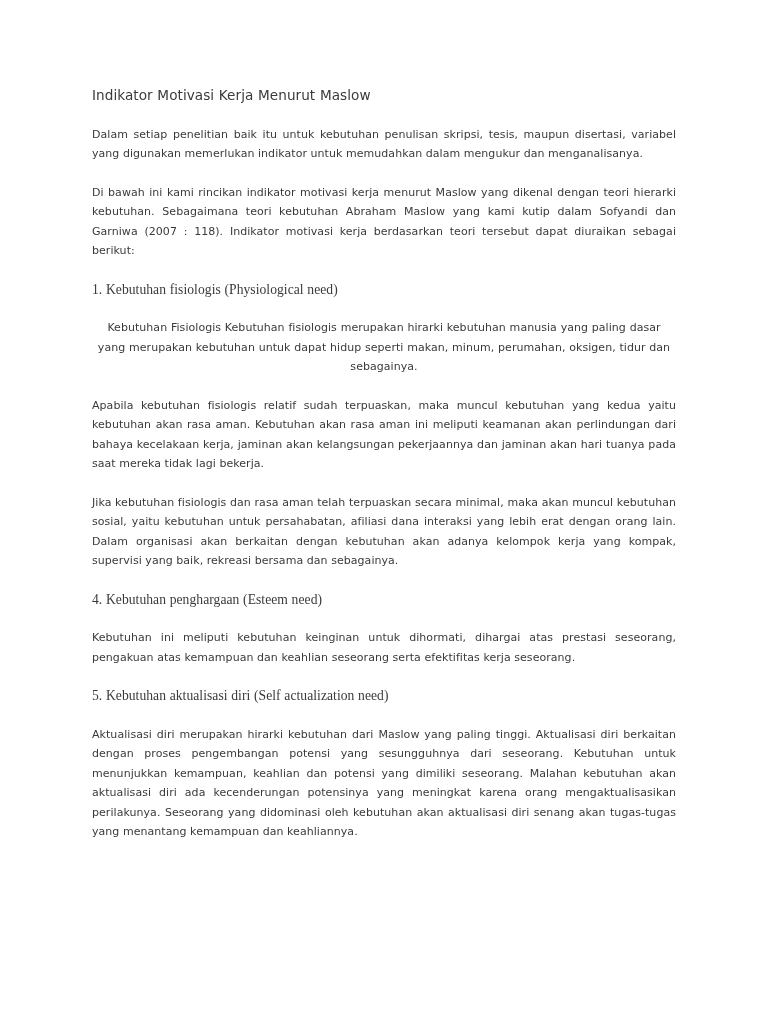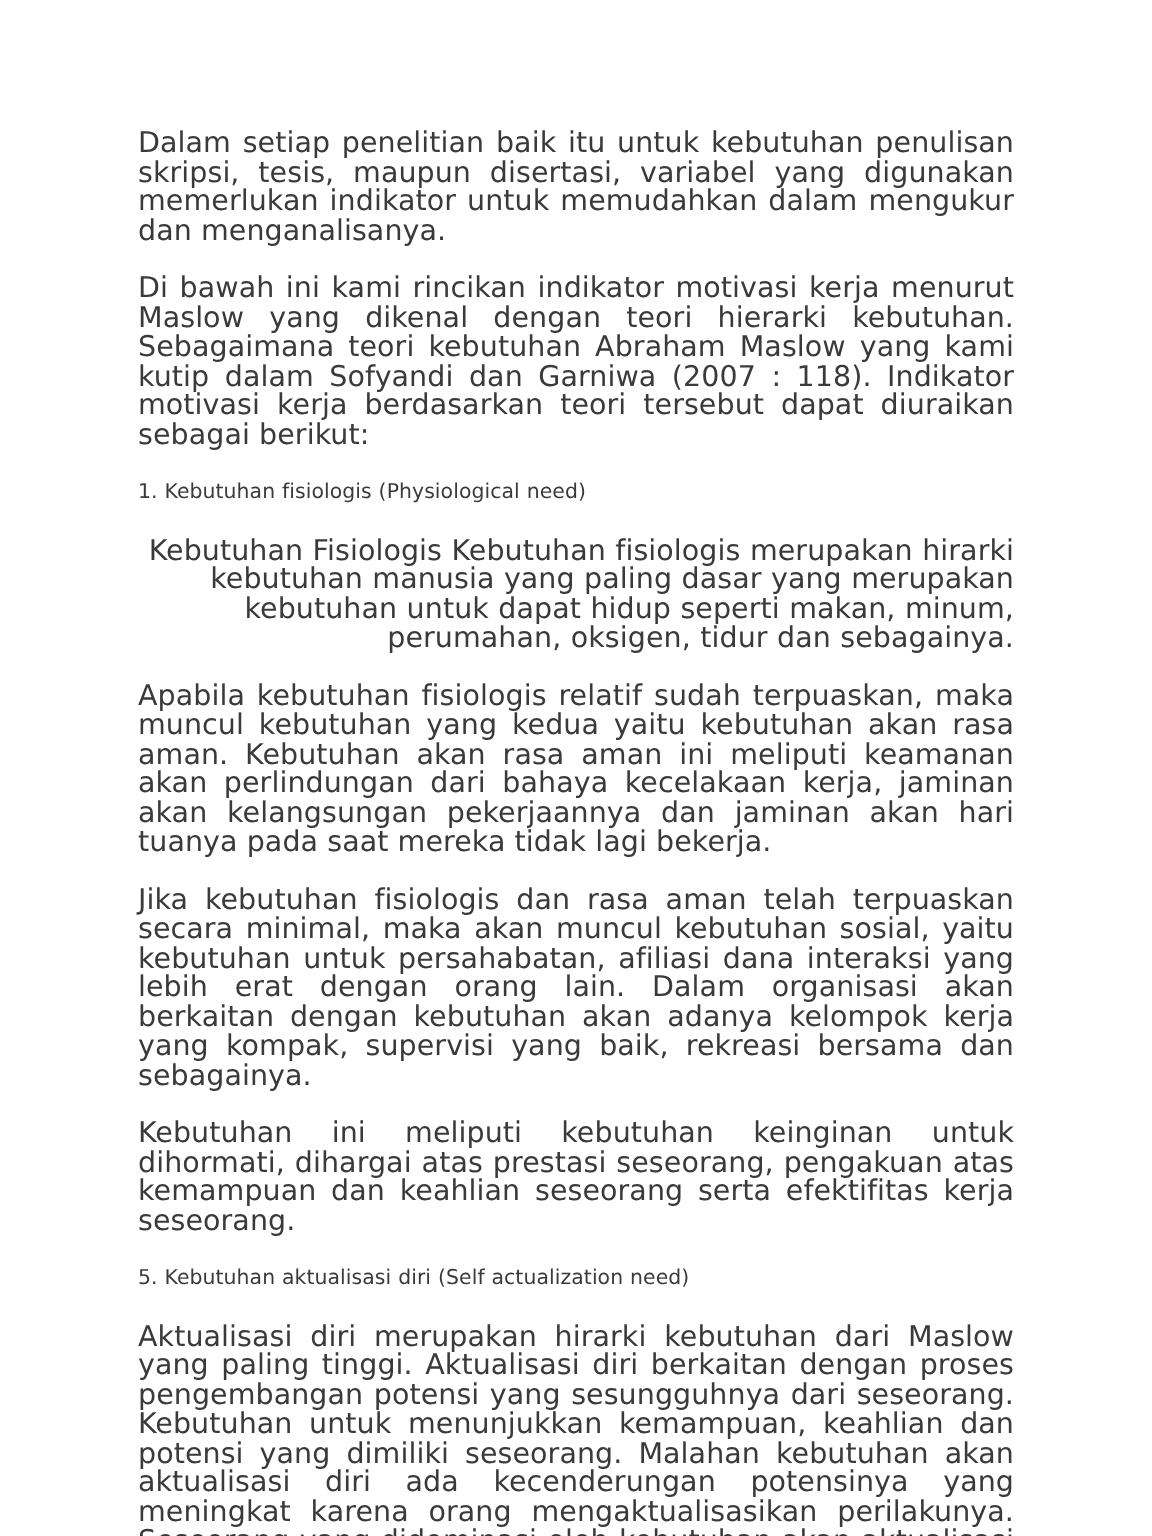--- a/index.html
+++ b/index.html
@@ -40,50 +40,53 @@
     word-spacing: 0.3px;
   }
 
   .doc-heading {
     font-size: 13.6px;
     line-height: 19.5px;
     text-align: left;
     margin: 0 0 19px 0;
     letter-spacing: 0.05px;
     word-spacing: 0.2px;
+    font-family: Liberation Serif, serif;
   }
 
   .doc-para {
-    font-size: 19px;
+    font-size: 11px;
     line-height: 19.5px;
     margin: 0 0 19px 0;
     letter-spacing: 0.05px;
     text-align: justify;
     text-justify: inter-word;
   }
 
   .doc-para.align-left {
-    text-align: right;
+    text-align: center;
     word-spacing: 0.2px;
   }
 
   .doc-para:last-child,
   .doc-heading:last-child,
   .doc-title:last-child {
     margin-bottom: 0;
   }
 </style>
 </head>
 <body>
 
 <div id="document-page">
   <div id="document-body">
+      <p class="doc-title">Indikator Motivasi Kerja Menurut Maslow</p>
       <p class="doc-para">Dalam setiap penelitian baik itu untuk kebutuhan penulisan skripsi, tesis, maupun disertasi, variabel yang digunakan memerlukan indikator untuk memudahkan dalam mengukur dan menganalisanya.</p>
       <p class="doc-para">Di bawah ini kami rincikan indikator motivasi kerja menurut Maslow yang dikenal dengan teori hierarki kebutuhan. Sebagaimana teori kebutuhan Abraham Maslow yang kami kutip dalam Sofyandi dan Garniwa (2007 : 118). Indikator motivasi kerja berdasarkan teori tersebut dapat diuraikan sebagai berikut:</p>
       <p class="doc-heading">1. Kebutuhan fisiologis (Physiological need)</p>
       <p class="doc-para align-left">Kebutuhan Fisiologis Kebutuhan fisiologis merupakan hirarki kebutuhan manusia yang paling dasar yang merupakan kebutuhan untuk dapat hidup seperti makan, minum, perumahan, oksigen, tidur dan sebagainya.</p>
       <p class="doc-para">Apabila kebutuhan fisiologis relatif sudah terpuaskan, maka muncul kebutuhan yang kedua yaitu kebutuhan akan rasa aman. Kebutuhan akan rasa aman ini meliputi keamanan akan perlindungan dari bahaya kecelakaan kerja, jaminan akan kelangsungan pekerjaannya dan jaminan akan hari tuanya pada saat mereka tidak lagi bekerja.</p>
       <p class="doc-para">Jika kebutuhan fisiologis dan rasa aman telah terpuaskan secara minimal, maka akan muncul kebutuhan sosial, yaitu kebutuhan untuk persahabatan, afiliasi dana interaksi yang lebih erat dengan orang lain. Dalam organisasi akan berkaitan dengan kebutuhan akan adanya kelompok kerja yang kompak, supervisi yang baik, rekreasi bersama dan sebagainya.</p>
+      <p class="doc-heading">4. Kebutuhan penghargaan (Esteem need)</p>
       <p class="doc-para">Kebutuhan ini meliputi kebutuhan keinginan untuk dihormati, dihargai atas prestasi seseorang, pengakuan atas kemampuan dan keahlian seseorang serta efektifitas kerja seseorang.</p>
       <p class="doc-heading">5. Kebutuhan aktualisasi diri (Self actualization need)</p>
       <p class="doc-para">Aktualisasi diri merupakan hirarki kebutuhan dari Maslow yang paling tinggi. Aktualisasi diri berkaitan dengan proses pengembangan potensi yang sesungguhnya dari seseorang. Kebutuhan untuk menunjukkan kemampuan, keahlian dan potensi yang dimiliki seseorang. Malahan kebutuhan akan aktualisasi diri ada kecenderungan potensinya yang meningkat karena orang mengaktualisasikan perilakunya. Seseorang yang didominasi oleh kebutuhan akan aktualisasi diri senang akan tugas-tugas yang menantang kemampuan dan keahliannya.</p>
     </div>
 </div>
 
 </body></html>

